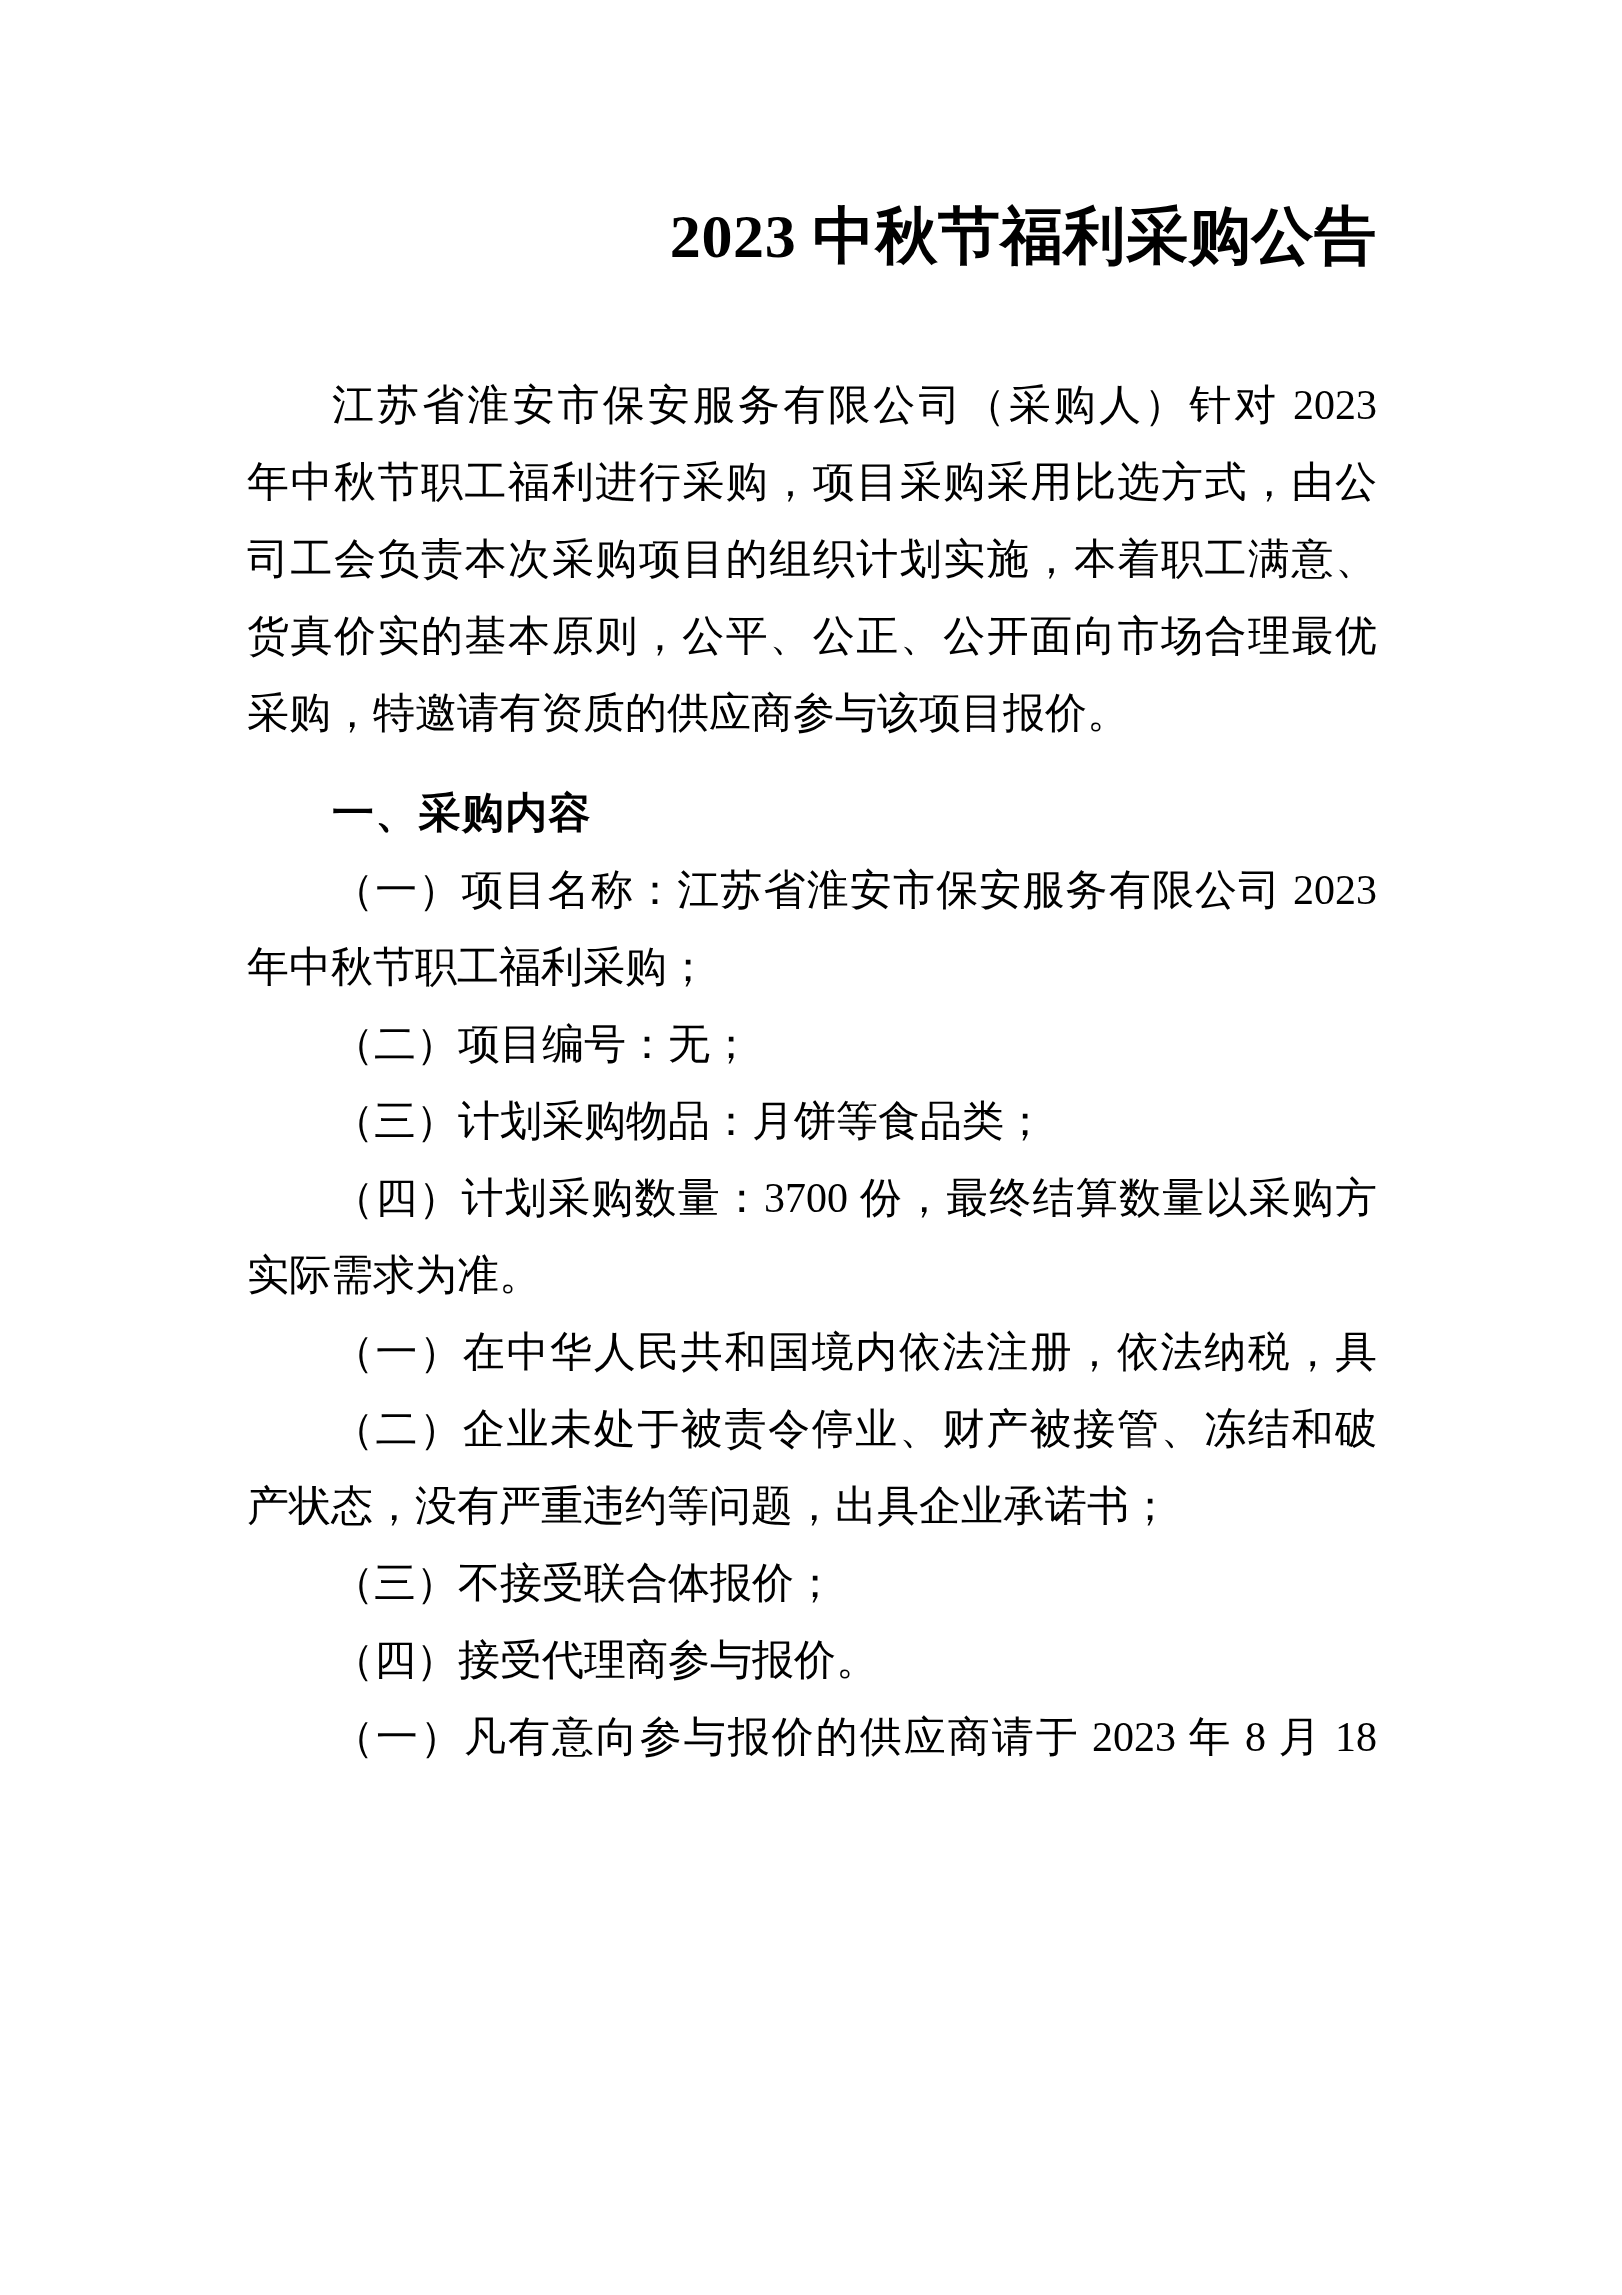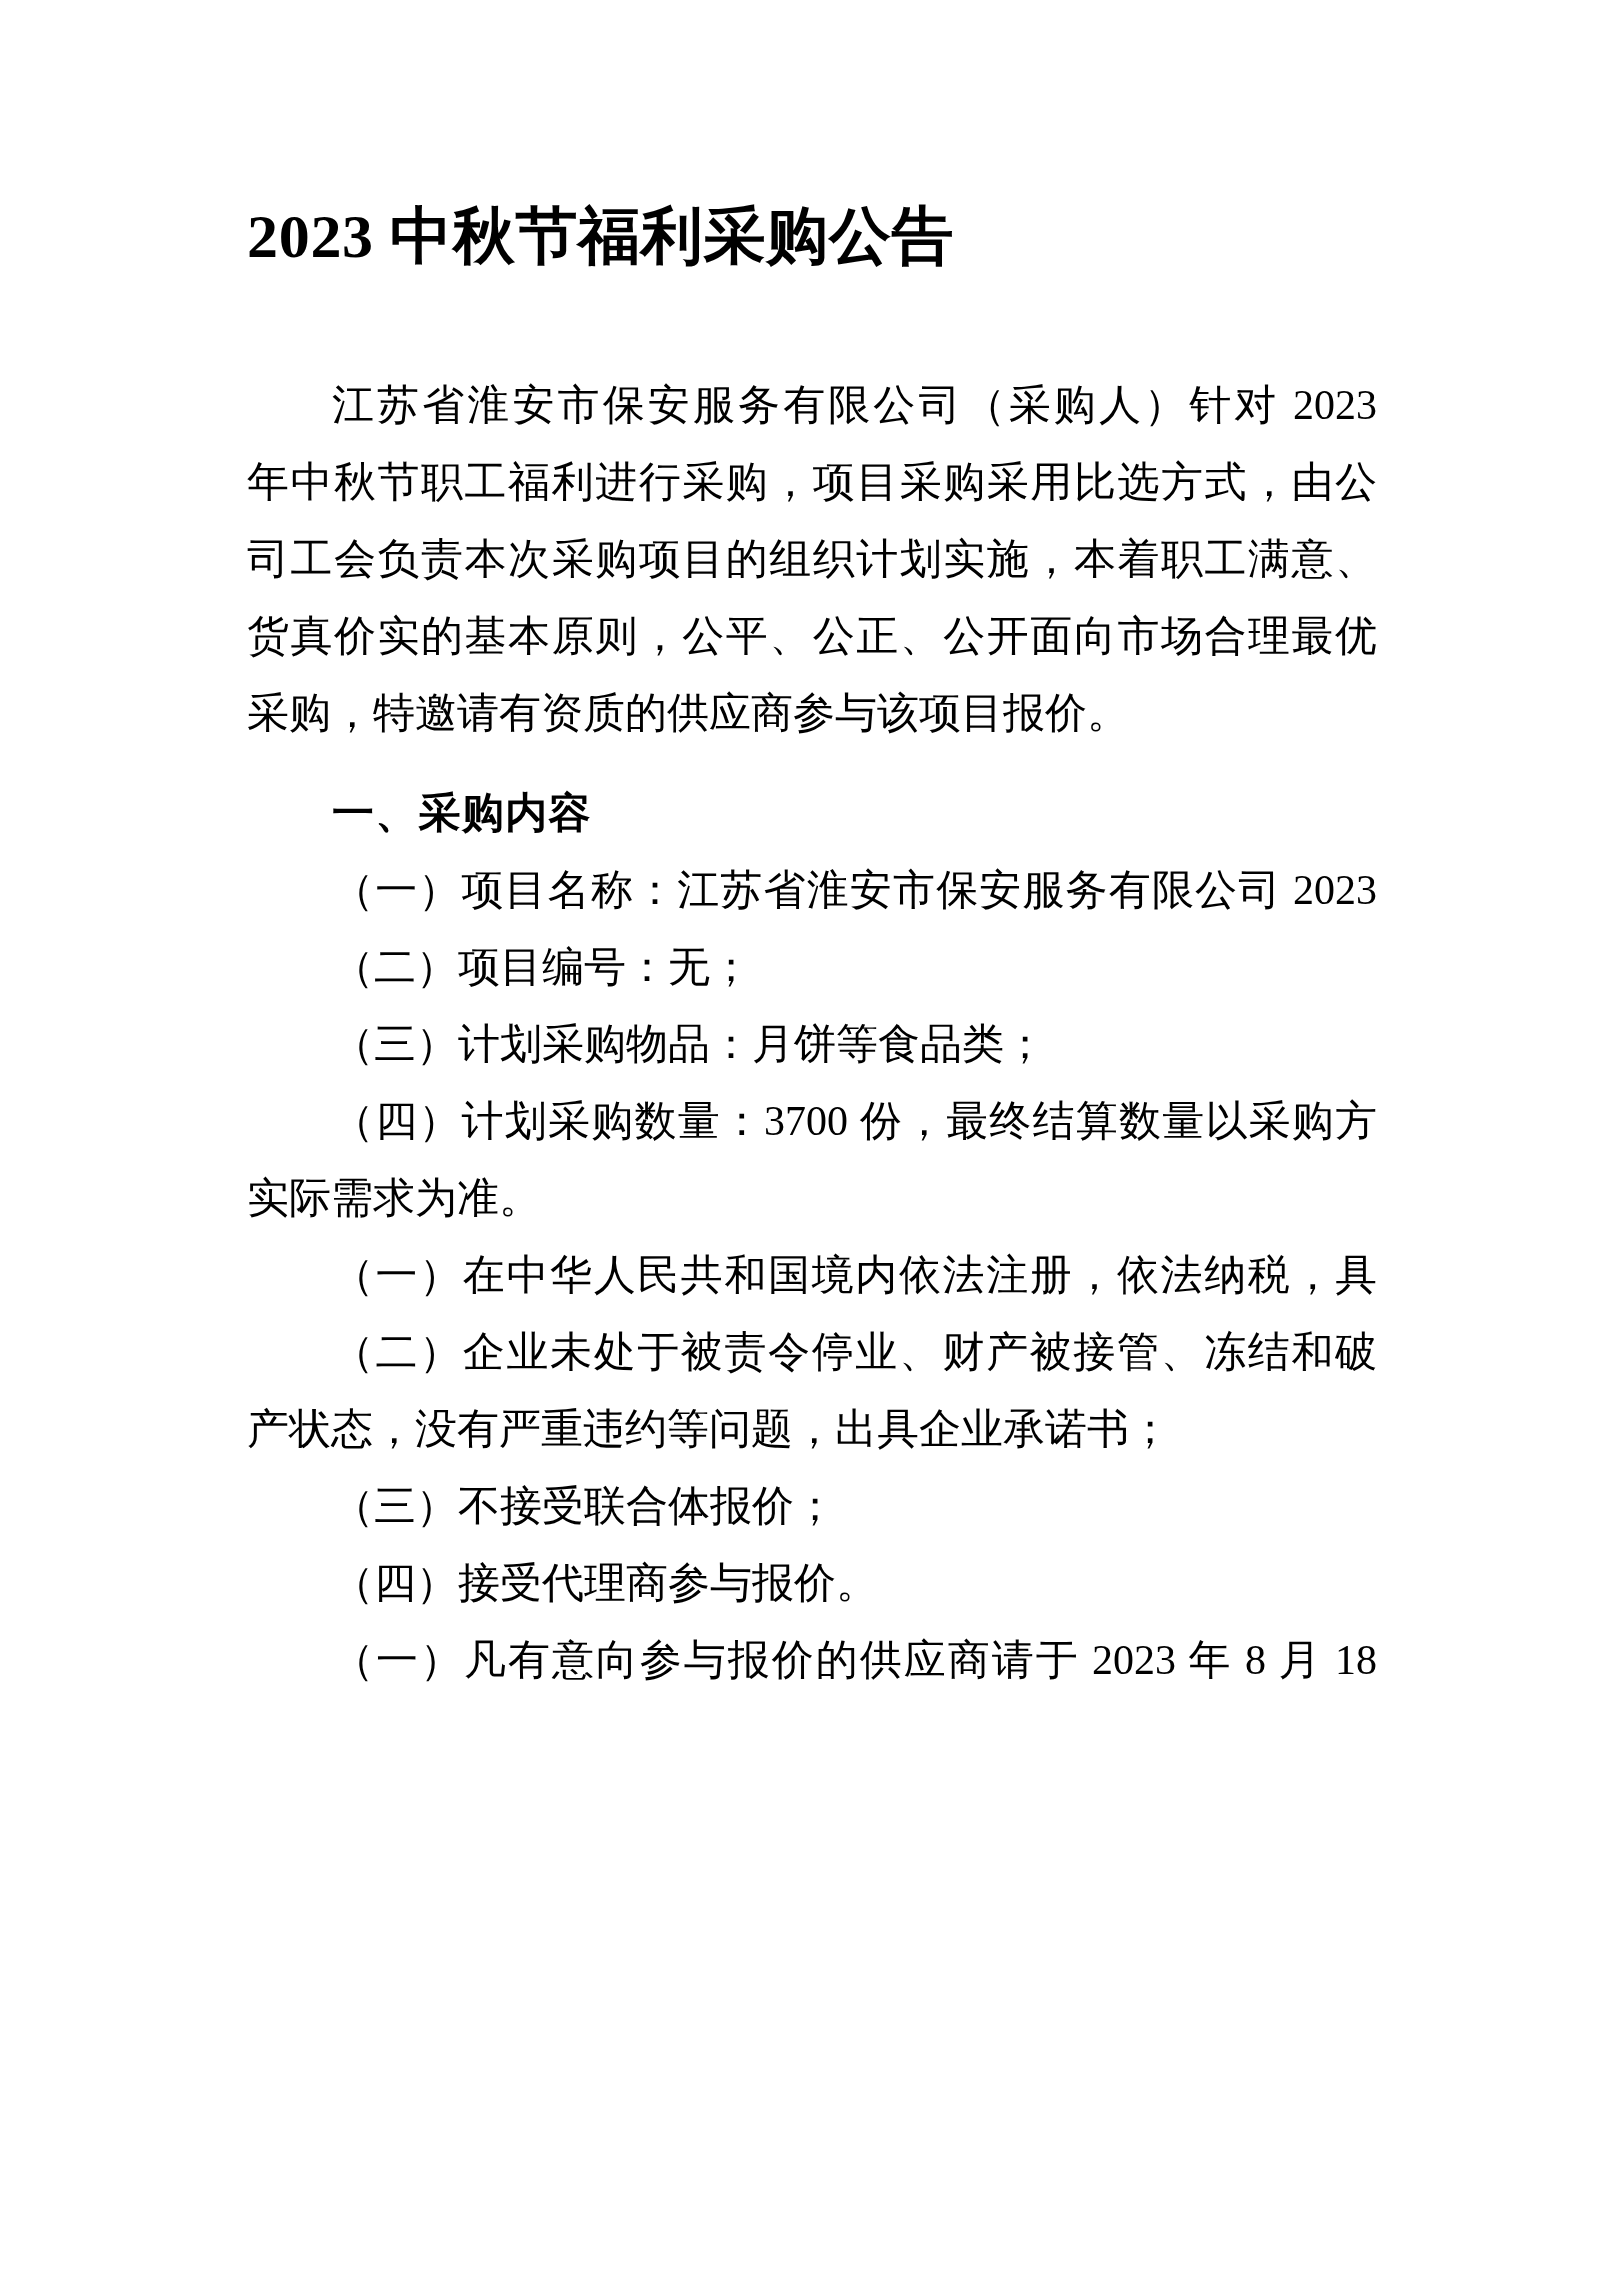--- a/index.html
+++ b/index.html
@@ -24,21 +24,21 @@
     position: absolute;
     left: 247px;
     top: 0;
     width: 1130px;
   }
   .doc-title {
     margin: 196px 0 17px 0;
     font-size: 62px;
     line-height: 81px;
     font-weight: 700;
-    text-align: left;
+    text-align: right;
     font-family: "Liberation Serif", serif;
     letter-spacing: 0.7px;
     white-space: nowrap;
   }
   .line {
     font-size: 42px;
     line-height: 77px;
     height: 77px;
     text-align: left;
   }
@@ -71,20 +71,21 @@
     <h1 class="doc-title">2023 中秋节福利采购公告</h1>
 
     <div class="line full indent after-title">江苏省淮安市保安服务有限公司（采购人）针对 2023</div>
     <div class="line full">年中秋节职工福利进行采购，项目采购采用比选方式，由公</div>
     <div class="line full">司工会负责本次采购项目的组织计划实施，本着职工满意、</div>
     <div class="line full">货真价实的基本原则，公平、公正、公开面向市场合理最优</div>
     <div class="line end">采购，特邀请有资质的供应商参与该项目报价。</div>
 
     <div class="line heading indent">一、采购内容</div>
     <div class="line full indent">（一）项目名称：江苏省淮安市保安服务有限公司 2023</div>
+    <div class="line end">年中秋节职工福利采购；</div>
     <div class="line end indent">（二）项目编号：无；</div>
     <div class="line end indent">（三）计划采购物品：月饼等食品类；</div>
     <div class="line full indent">（四）计划采购数量：3700 份，最终结算数量以采购方</div>
     <div class="line end">实际需求为准。</div>
 
     <div class="line full indent">（一）在中华人民共和国境内依法注册，依法纳税，具</div>
     <div class="line full indent">（二）企业未处于被责令停业、财产被接管、冻结和破</div>
     <div class="line end">产状态，没有严重违约等问题，出具企业承诺书；</div>
     <div class="line end indent">（三）不接受联合体报价；</div>
     <div class="line end indent">（四）接受代理商参与报价。</div>

